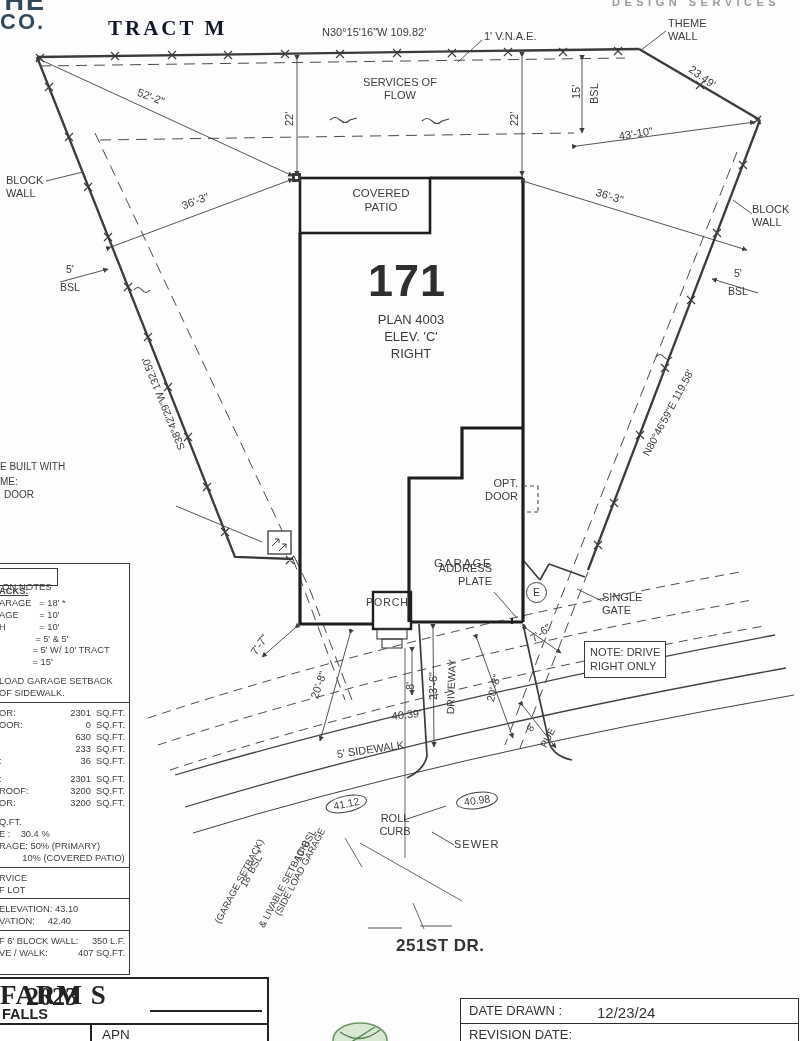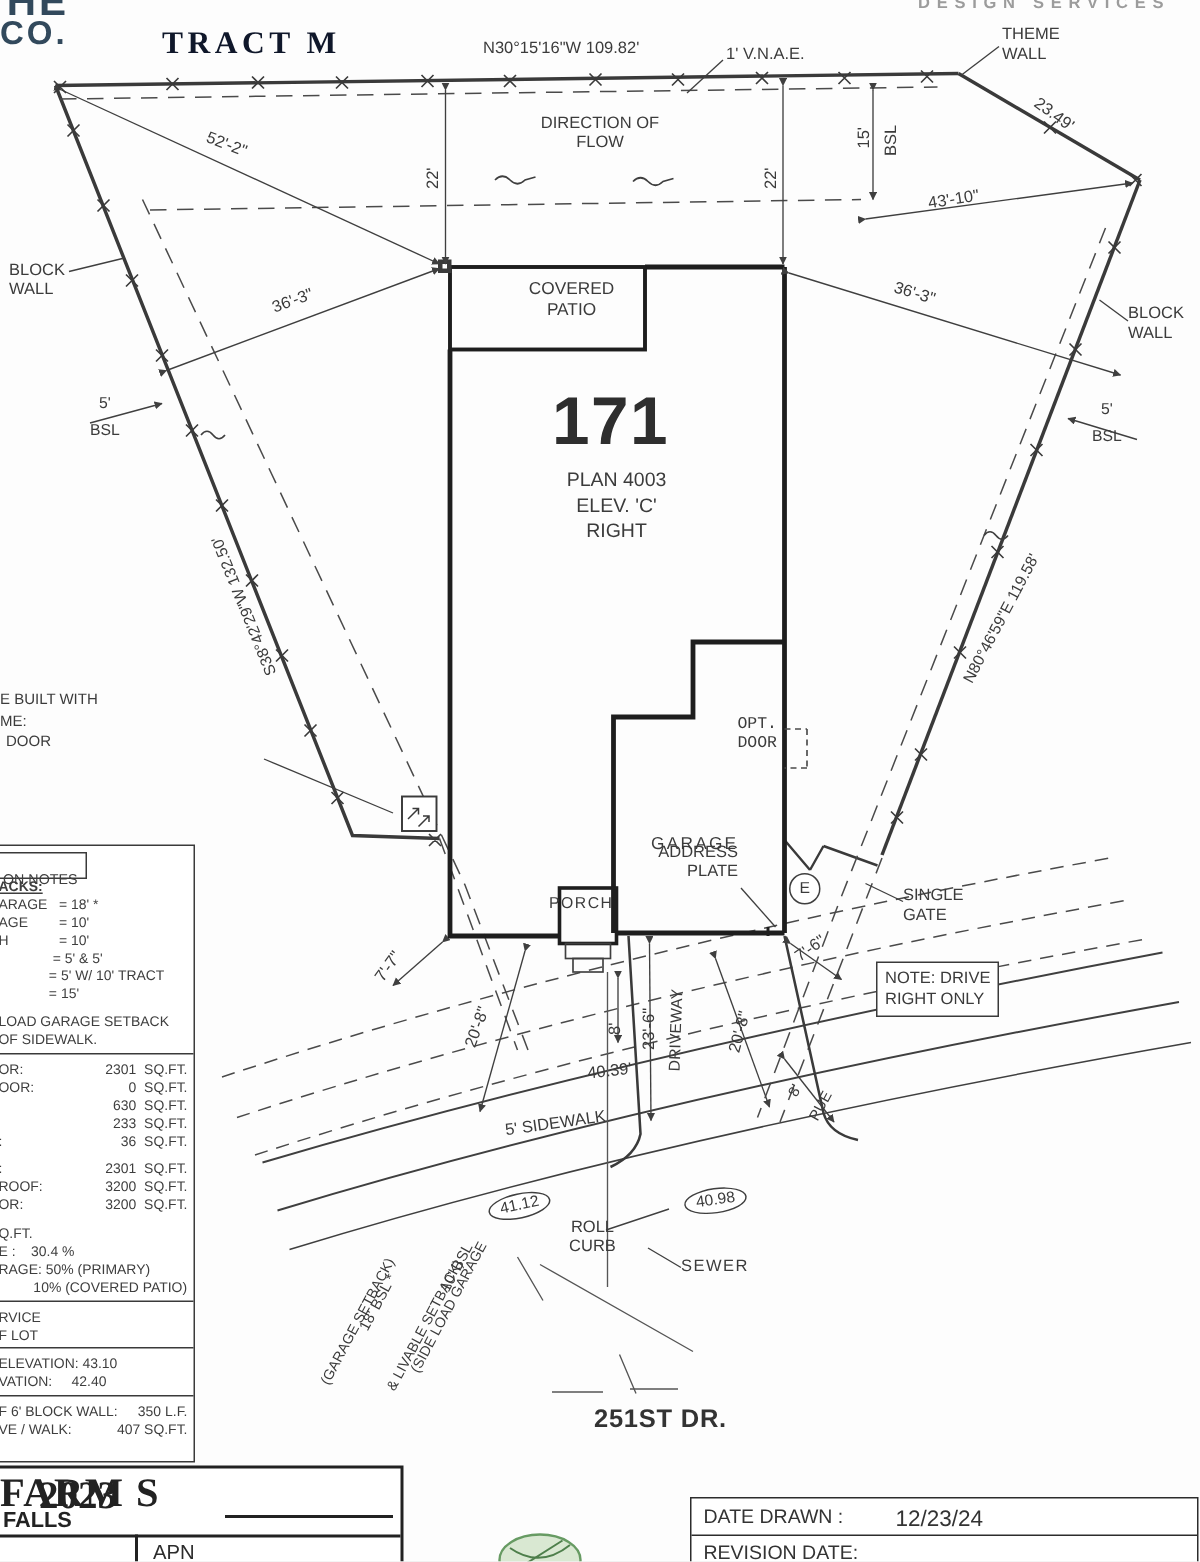--- a/index.html
+++ b/index.html
@@ -170,21 +170,21 @@
   </svg>
 
   <div class="lbl navy" style="left:-14px;top:-15px;font-size:27px;">THE</div>
   <div class="lbl navy" style="left:0px;top:9px;font-size:22px;">CO.</div>
   <div class="lbl gray" style="left:612px;top:-4px;font-size:11px;letter-spacing:4.5px;font-weight:600;">DESIGN SERVICES</div>
   <div class="lbl serifb" style="left:108px;top:16px;font-size:21px;letter-spacing:3px;color:#0f172a;">TRACT M</div>
   <div class="lbl" style="left:322px;top:26px;">N30°15'16"W  109.82'</div>
   <div class="lbl" style="left:484px;top:30px;">1' V.N.A.E.</div>
   <div class="lbl" style="left:668px;top:17px;">THEME
 WALL</div>
-  <div class="lbl ctr" style="left:352px;top:76px;width:96px;">DIRECTION OF
+  <div class="lbl ctr" style="left:352px;top:76px;width:96px;">SERVICES OF
 FLOW</div>
 
   <div class="lbl rot" style="left:694px;top:63px;transform:rotate(36deg);">23.49'</div>
   <div class="lbl rot" style="left:140px;top:86px;transform:rotate(21deg);">52'-2"</div>
   <div class="lbl rot" style="left:283px;top:126px;transform:rotate(-90deg);">22'</div>
   <div class="lbl rot" style="left:508px;top:126px;transform:rotate(-90deg);">22'</div>
   <div class="lbl rot" style="left:570px;top:99px;transform:rotate(-90deg);">15'</div>
   <div class="lbl rot" style="left:588px;top:104px;transform:rotate(-90deg);">BSL</div>
   <div class="lbl rot" style="left:618px;top:130px;transform:rotate(-9deg);">43'-10"</div>
   <div class="lbl" style="left:6px;top:174px;">BLOCK
@@ -202,21 +202,21 @@
 
   <div class="lbl ctr" style="left:336px;top:186px;width:90px;font-size:11.5px;">COVERED
 PATIO</div>
   <div class="lbl" style="left:368px;top:254px;font-size:45px;font-weight:600;letter-spacing:1px;color:#2e2e2e;">171</div>
   <div class="lbl ctr" style="left:364px;top:311px;width:94px;font-size:13px;line-height:1.32;">PLAN 4003
 ELEV. 'C'
 RIGHT</div>
   <div class="lbl" style="left:0px;top:461px;font-size:10px;">E BUILT WITH</div>
   <div class="lbl" style="left:0px;top:476px;font-size:10px;">ME:</div>
   <div class="lbl" style="left:4px;top:489px;font-size:10px;">DOOR</div>
-  <div class="lbl rgt" style="left:464px;top:477px;width:54px;font-family:Liberation Mono, monospace;">OPT.
+  <div class="lbl rgt" style="left:464px;top:477px;width:54px;">OPT.
 DOOR</div>
   <div class="lbl" style="left:434px;top:556px;font-size:11.5px;letter-spacing:1.5px;">GARAGE</div>
   <div class="lbl rgt" style="left:426px;top:550px;width:66px;margin-top:12px;">ADDRESS
 PLATE</div>
   <div class="lbl" style="left:366px;top:596px;font-size:10.5px;letter-spacing:1px;">PORCH</div>
   <div class="lbl circle" style="left:526px;top:582px;">E</div>
   <div class="lbl" style="left:602px;top:591px;">SINGLE
 GATE</div>
   <div class="lbl boxnote" style="left:571px;top:641px;margin-left:13px;">NOTE: DRIVE
 RIGHT ONLY</div>

